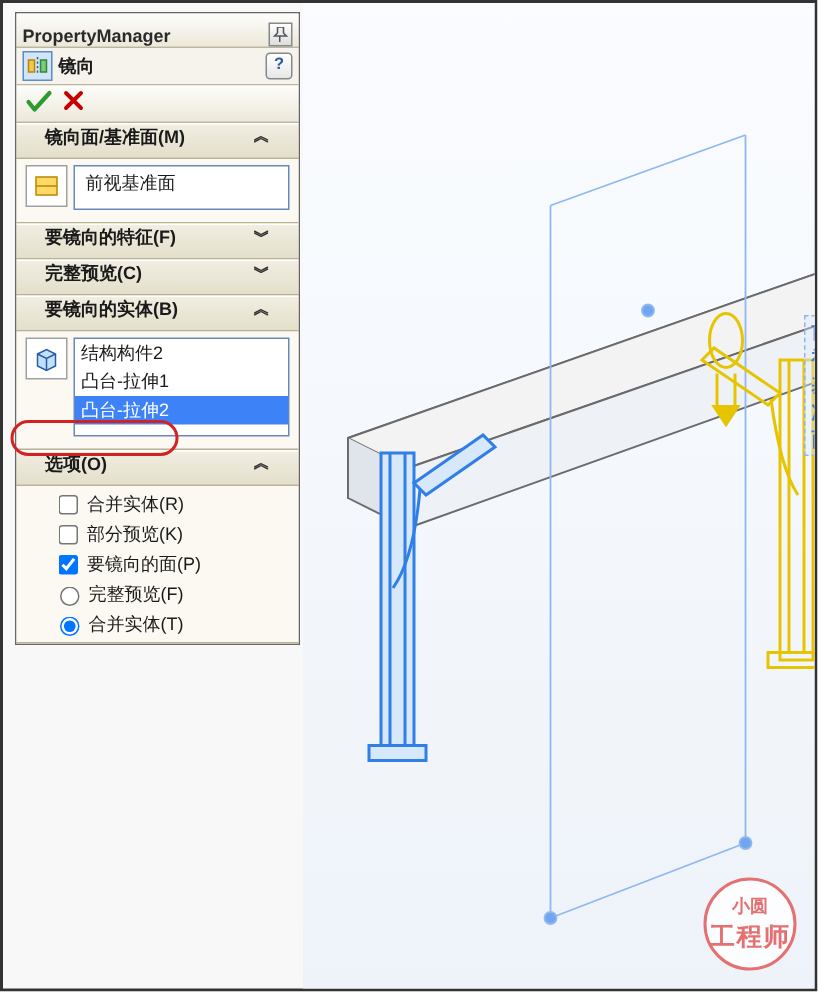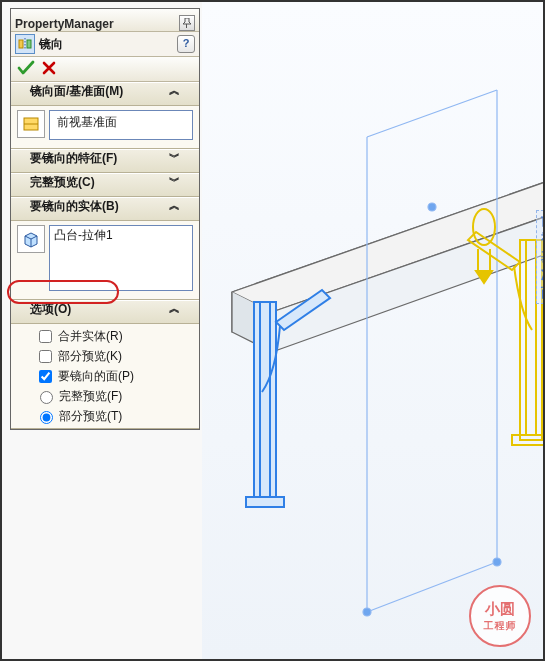--- a/index.html
+++ b/index.html
@@ -26,22 +26,22 @@
   .sel-icon svg{width:20px;height:20px}
   .sel-list{flex:1;background:#fff;border:1px solid #6b87b8;min-height:24px;padding:2px 3px;color:#1a1a1a}
   .sel-list.multi{min-height:64px;padding:0}
   .sel-list .item{padding:1px 4px;white-space:nowrap;overflow:hidden}
   .sel-list .item.sel{background:#3e82f7;color:#fff}
   .opts{padding:2px 0}
   .opt-row{display:flex;align-items:center;height:20px;padding-left:24px;color:#1a1a1a}
   .opt-row input{margin-right:6px}
   .highlight{position:absolute;left:5px;top:278px;width:108px;height:20px;border:2px solid #d22222;border-radius:12px;pointer-events:none;z-index:6}
   .watermark{position:absolute;right:12px;bottom:12px;width:58px;height:58px;border-radius:50%;background:#fff;border:2px solid #e35a5a;display:flex;flex-direction:column;align-items:center;justify-content:center;color:#e35a5a;font-weight:bold;opacity:.85;z-index:3}
-  .watermark .s{font-size:15px}
-  .watermark .l{font-size:10px;letter-spacing:1px}
+  .watermark .s{font-size:12px}
+  .watermark .l{font-size:17px;letter-spacing:1px}
   .plane-label{position:absolute;left:334px;top:208px;font-size:13px;color:#4a7ad0;font-weight:bold;border:1px dashed #93b4e8;padding:1px 4px;background:rgba(220,235,255,.4);z-index:2}
   svg.scene{position:absolute;left:0;top:-80px;width:640px;height:760px}
 </style>
 </head>
 <body>
 
 <div class="page">
 
   <div class="viewport">
     <svg class="scene" viewBox="0 0 640 760">
@@ -164,21 +164,23 @@
     </div>
     <div class="sect-body">
       <div class="sel-box">
         <div class="sel-icon">
           <svg viewBox="0 0 20 20">
               <path d="M4 7l6-3 6 3v8l-6 3-6-3z" fill="#bfe0ff" stroke="#2d5aa0"></path>
               <path d="M4 7l6 3 6-3M10 10v8" stroke="#2d5aa0" fill="none"></path>
             </svg>
         </div>
         <div class="sel-list multi" id="bodies-list">
+            <div class="item">结构构件2</div>
             <div class="item">凸台-拉伸1</div>
+            <div class="item sel">凸台-拉伸2</div>
           </div>
       </div>
     </div>
 
     <div class="sect-head">
       <span>选项(O)</span>
       <span class="chev">︽</span>
     </div>
     <div class="sect-body opts">
       <label class="opt-row">
@@ -192,21 +194,21 @@
       <label class="opt-row">
         <input type="checkbox" id="cb-propvis" checked="" style="">
         <span>要镜向的面(P)</span>
       </label>
       <label class="opt-row">
         <input type="radio" name="pv" id="rb-full" style="">
         <span>完整预览(F)</span>
       </label>
       <label class="opt-row">
         <input type="radio" name="pv" id="rb-partial" checked="" style="">
-        <span>部分预览(T)</span>
+        <span>合并实体(T)</span>
       </label>
     </div>
   </div>
 
   <div class="highlight"></div>
 
   <div class="watermark">
     <div class="s">小圆</div>
     <div class="l">工程师</div>
   </div>

